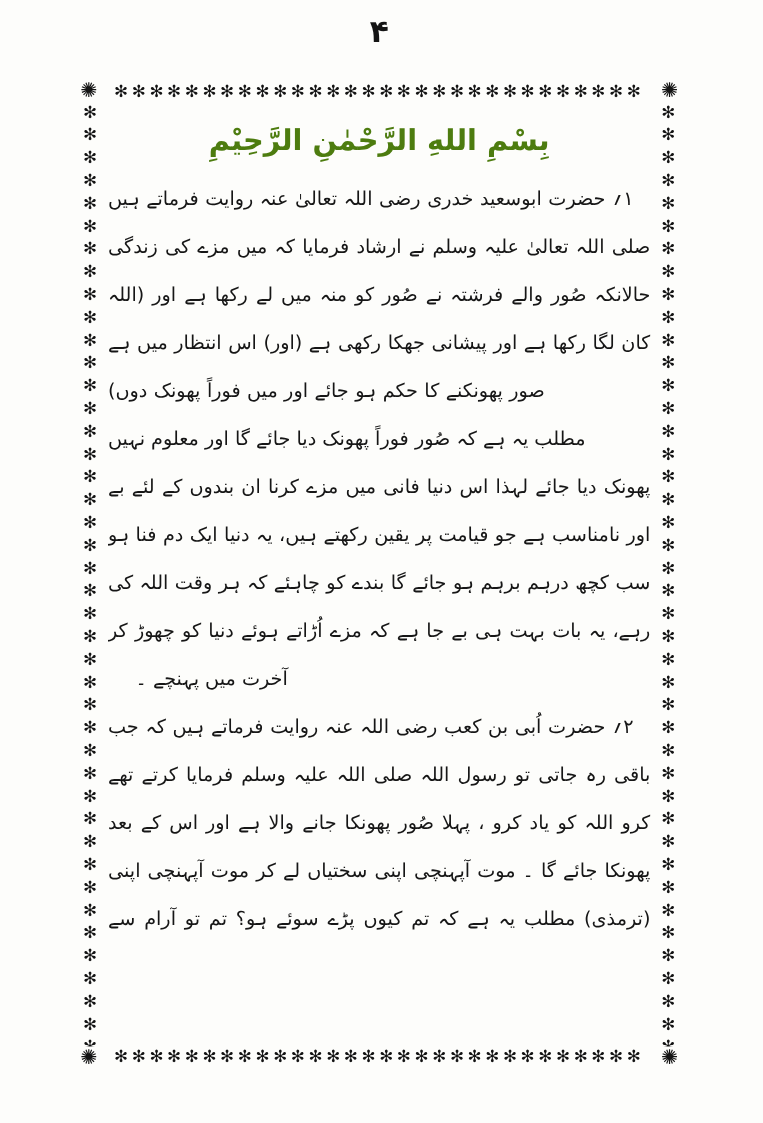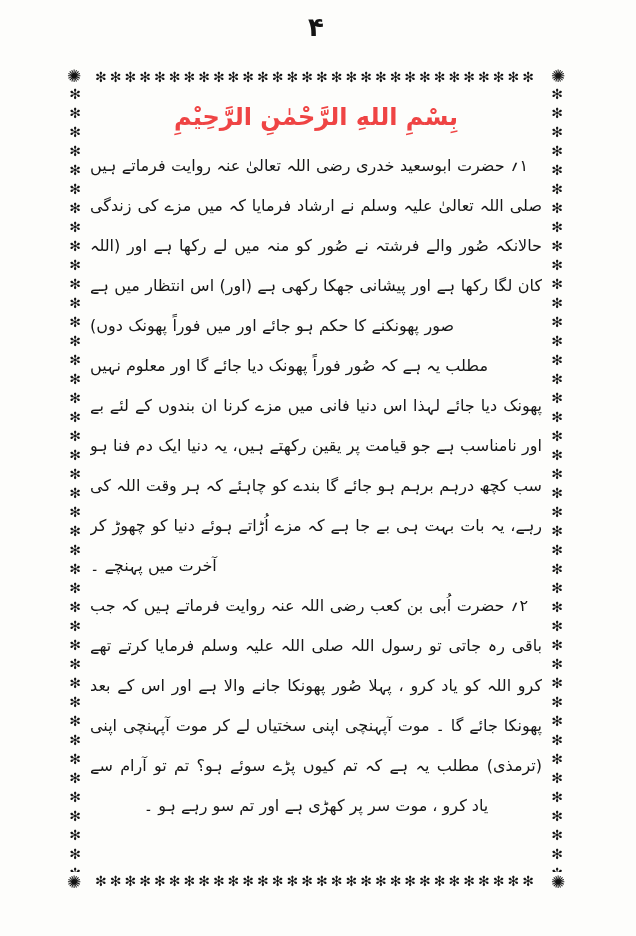--- a/index.html
+++ b/index.html
@@ -40,30 +40,30 @@
   .c-br{bottom:0;right:0;}
   
   .text-area{
     position:absolute;left:28px;right:28px;top:26px;bottom:26px;
     direction:rtl;
     font-size:16px;
     color:#161616;
   }
   .bismillah{
     text-align:center;font-size:24px;font-weight:bold;
-    height:54px;line-height:54px;margin-bottom:2px;color:#ef4444;
+    height:54px;line-height:54px;margin-bottom:2px;color:#4d7c0f;
   }
   .line{
     height:40px;line-height:40px;overflow:hidden;
     text-align:justify;text-align-last:justify;
   }
   .ind-sm{padding-right:14px;}
   .ind-md{padding-right:54px;}
   .ind-lg{padding-right:88px;}
-  .flush-left{text-align:left;text-align-last:left;}
+  .flush-left{text-align:left;text-align-last:left;margin-left:23px;}
   .center{text-align:center;text-align-last:center;}
 </style>
 </head>
 <body>
 
 <div>
 
   <div class="page-number">۴</div>
 
   <div class="frame">
@@ -88,17 +88,16 @@
       <div class="line">پھونک دیا جائے لہذا اس دنیا فانی میں مزے کرنا ان بندوں کے لئے بے جا</div>
       <div class="line">اور نامناسب ہے جو قیامت پر یقین رکھتے ہیں، یہ دنیا ایک دم فنا ہو گی اور</div>
       <div class="line">سب کچھ درہم برہم ہو جائے گا بندے کو چاہئے کہ ہر وقت اللہ کی طرف متوجہ</div>
       <div class="line">رہے، یہ بات بہت ہی بے جا ہے کہ مزے اُڑاتے ہوئے دنیا کو چھوڑ کر عالم</div>
       <div class="line flush-left">آخرت میں پہنچے ۔</div>
       <div class="line ind-sm">۲؍ حضرت اُبی بن کعب رضی اللہ عنہ روایت فرماتے ہیں کہ جب تہائی رات</div>
       <div class="line">باقی رہ جاتی تو رسول اللہ صلی اللہ علیہ وسلم فرمایا کرتے تھے کہ اے لوگو اللہ کو یاد</div>
       <div class="line">کرو اللہ کو یاد کرو ، پہلا صُور پھونکا جانے والا ہے اور اس کے بعد دوسرا</div>
       <div class="line">پھونکا جائے گا ۔ موت آپہنچی اپنی سختیاں لے کر موت آپہنچی اپنی سختیاں لیکر</div>
       <div class="line">(ترمذی) مطلب یہ ہے کہ تم کیوں پڑے سوئے ہو؟ تم تو آرام سے ایسے سوئے</div>
-      <div class="line center">یاد کرو ، موت سر پر کھڑی ہے اور تم سو رہے ہو ۔</div>
     </div>
   </div>
 
 </div>
 
 </body></html>

